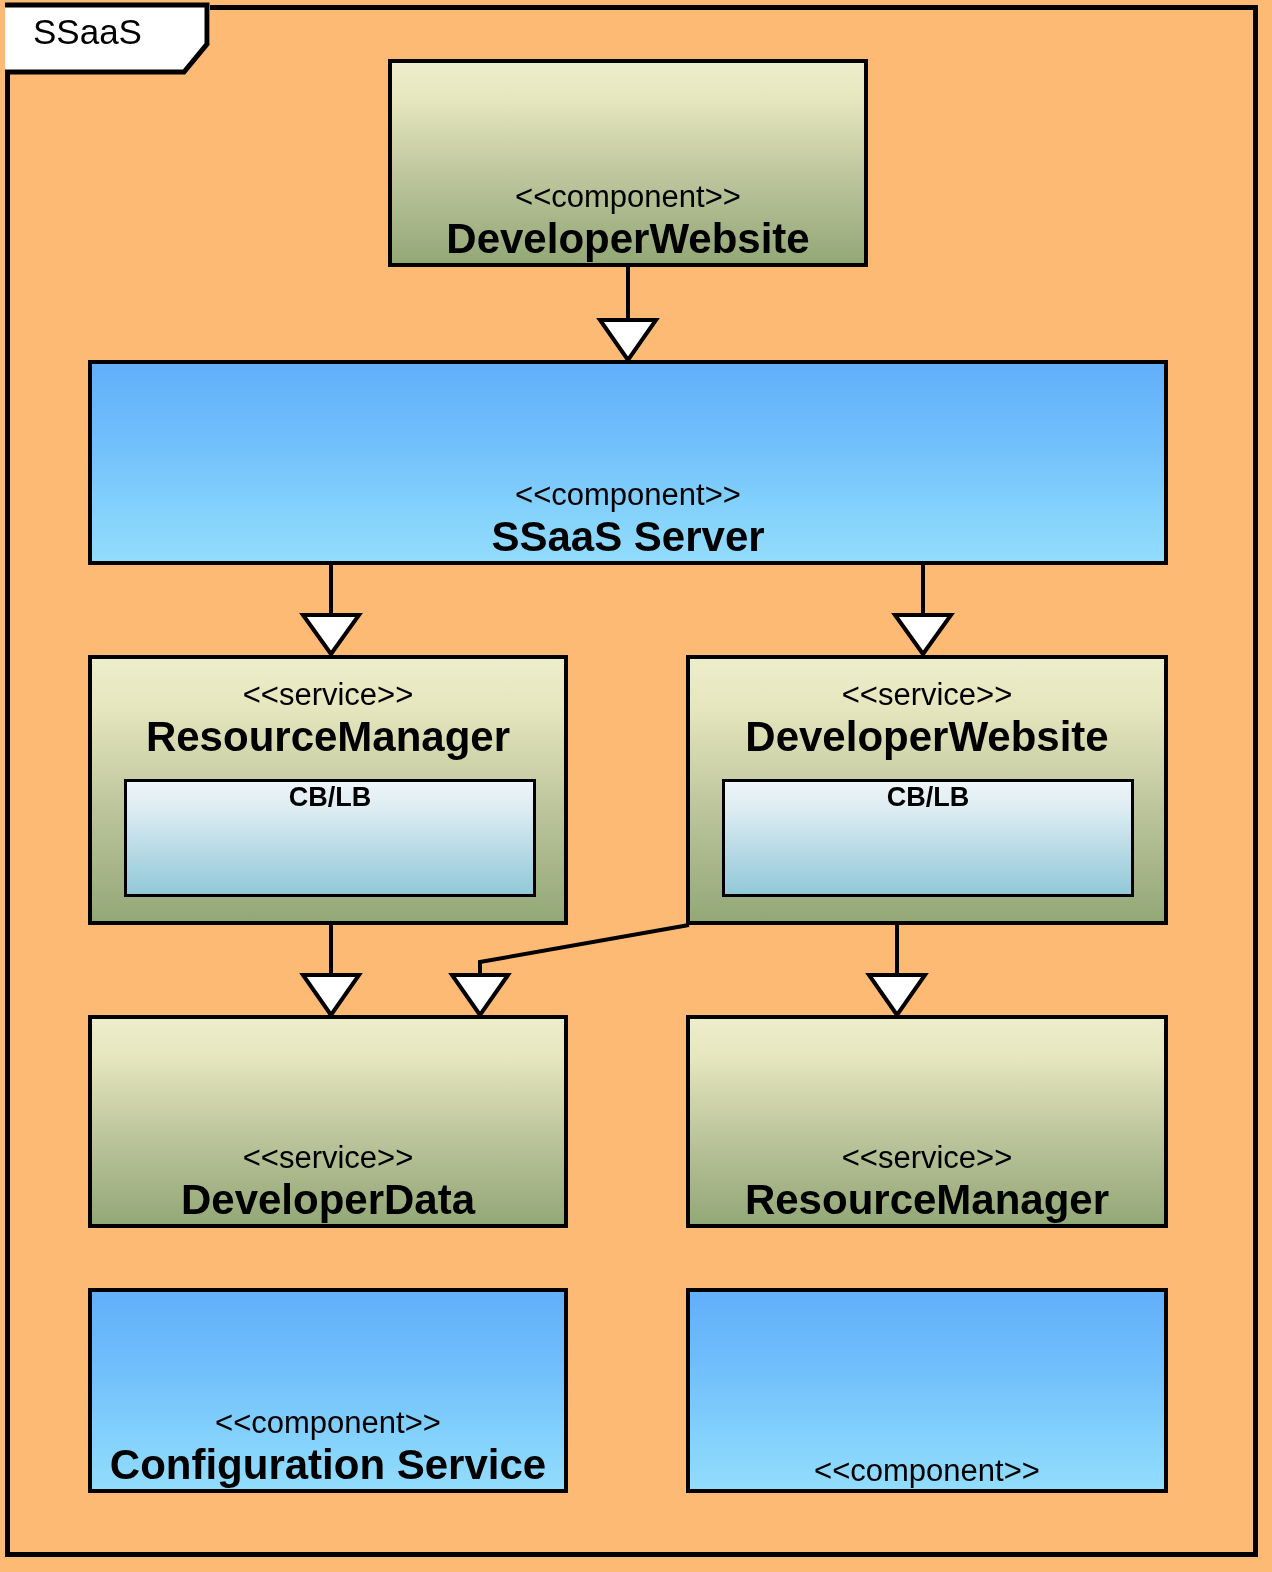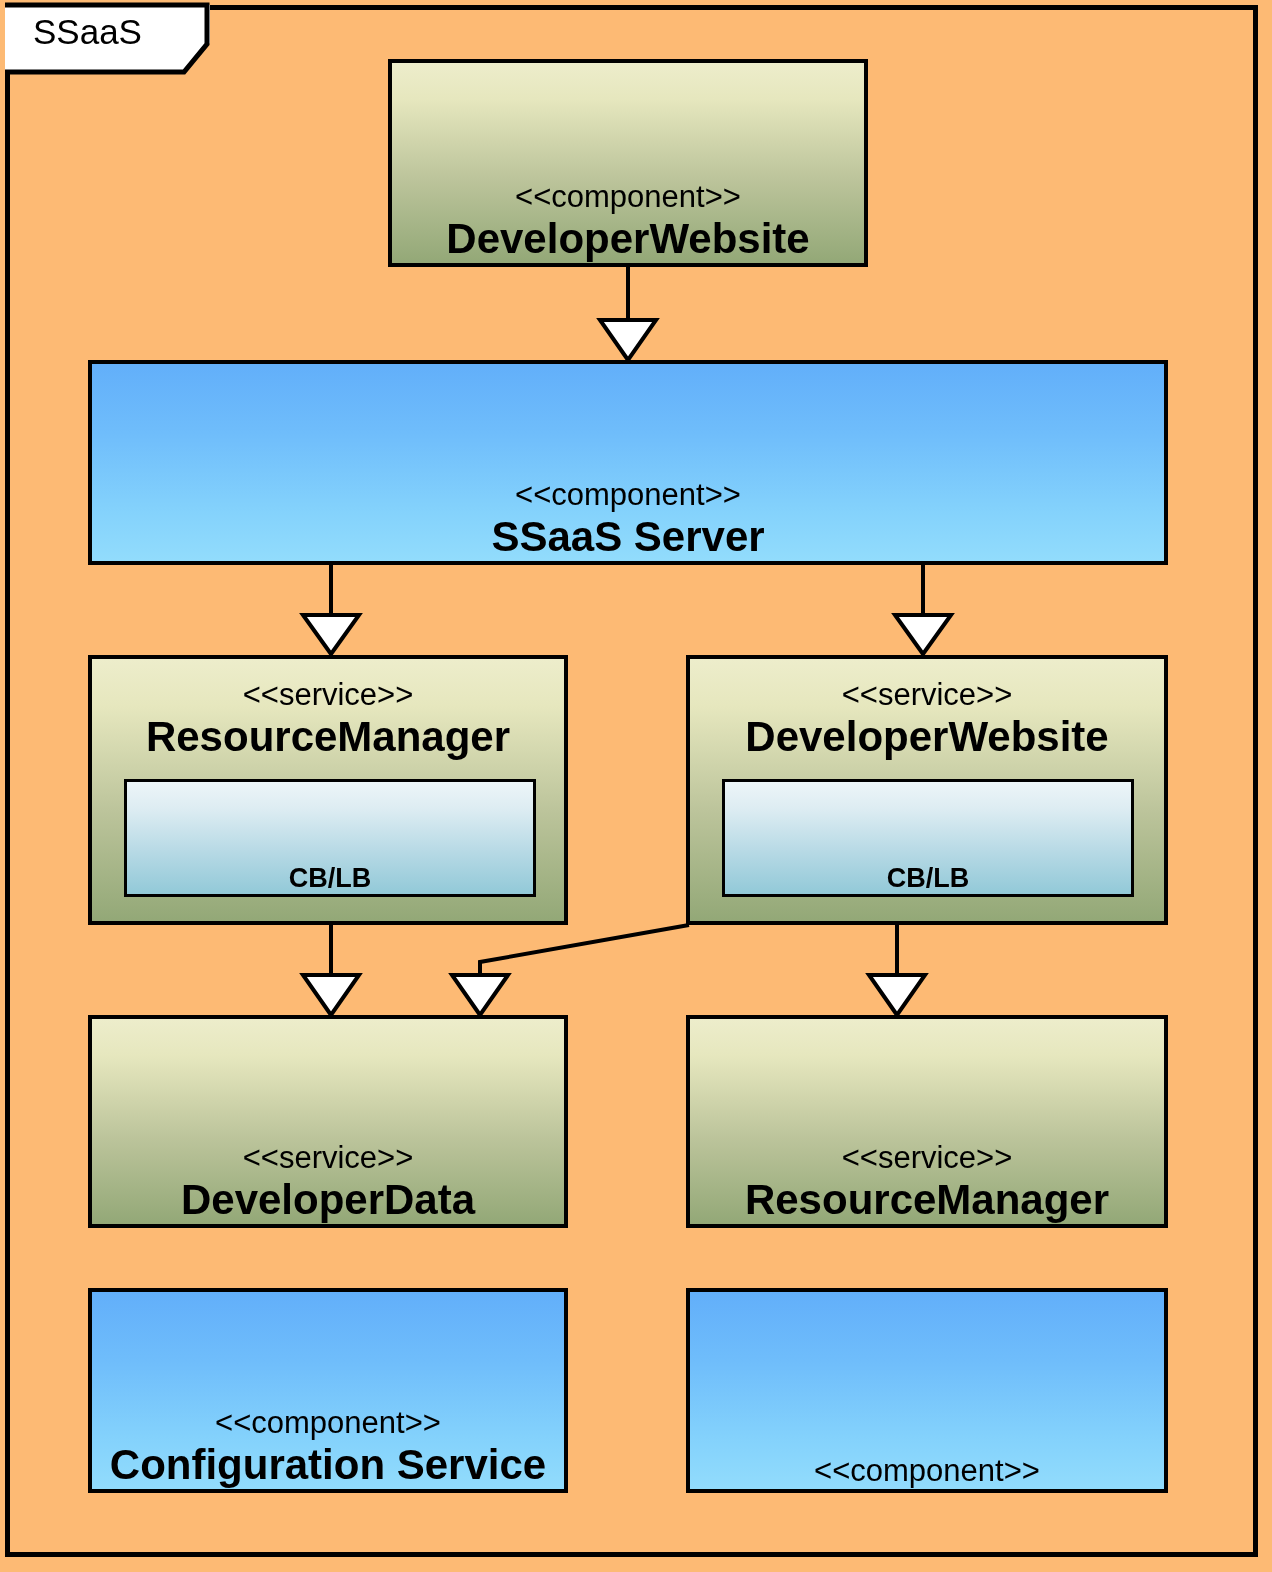--- a/index.html
+++ b/index.html
@@ -85,21 +85,21 @@
   .node.with-inner {
     justify-content: flex-start;
     padding-top: 18px;
   }
   .inner-box {
     position: absolute;
     border: 3px solid #000000;
     box-sizing: border-box;
     background: linear-gradient(to bottom, #EDF5F8 0%, #DCECF2 25%, #B4D8E4 65%, #92C9D8 100%);
     display: flex;
-    align-items: flex-end;
+    align-items: flex-start;
     justify-content: center;
   }
   .inner-label {
     font-size: 27px;
     font-weight: bold;
     color: #000000;
     white-space: nowrap;
   }
 
   

